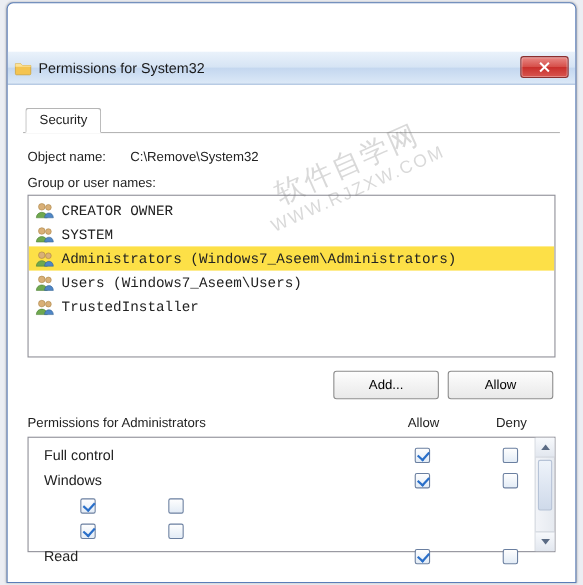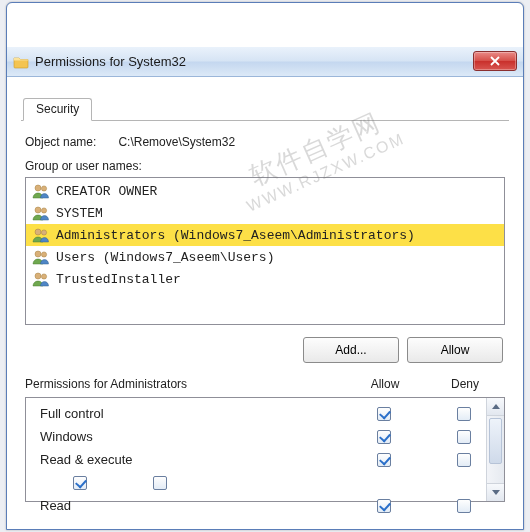--- a/index.html
+++ b/index.html
@@ -292,21 +292,20 @@
               <span class="pname">Full control</span>
               <span class="cbcell"><span class="cb checked"></span></span>
               <span class="cbcell"><span class="cb"></span></span>
             </div>
             <div class="perm-row">
               <span class="pname">Windows</span>
               <span class="cbcell"><span class="cb checked"></span></span>
               <span class="cbcell"><span class="cb"></span></span>
             </div>
             <div class="perm-row">
-              <span class="pname">Read &amp; execute</span>
               <span class="cbcell"><span class="cb checked"></span></span>
               <span class="cbcell"><span class="cb"></span></span>
             </div>
             <div class="perm-row">
               <span class="cbcell"><span class="cb checked"></span></span>
               <span class="cbcell"><span class="cb"></span></span>
             </div>
             <div class="perm-row">
               <span class="pname">Read</span>
               <span class="cbcell"><span class="cb checked"></span></span>

